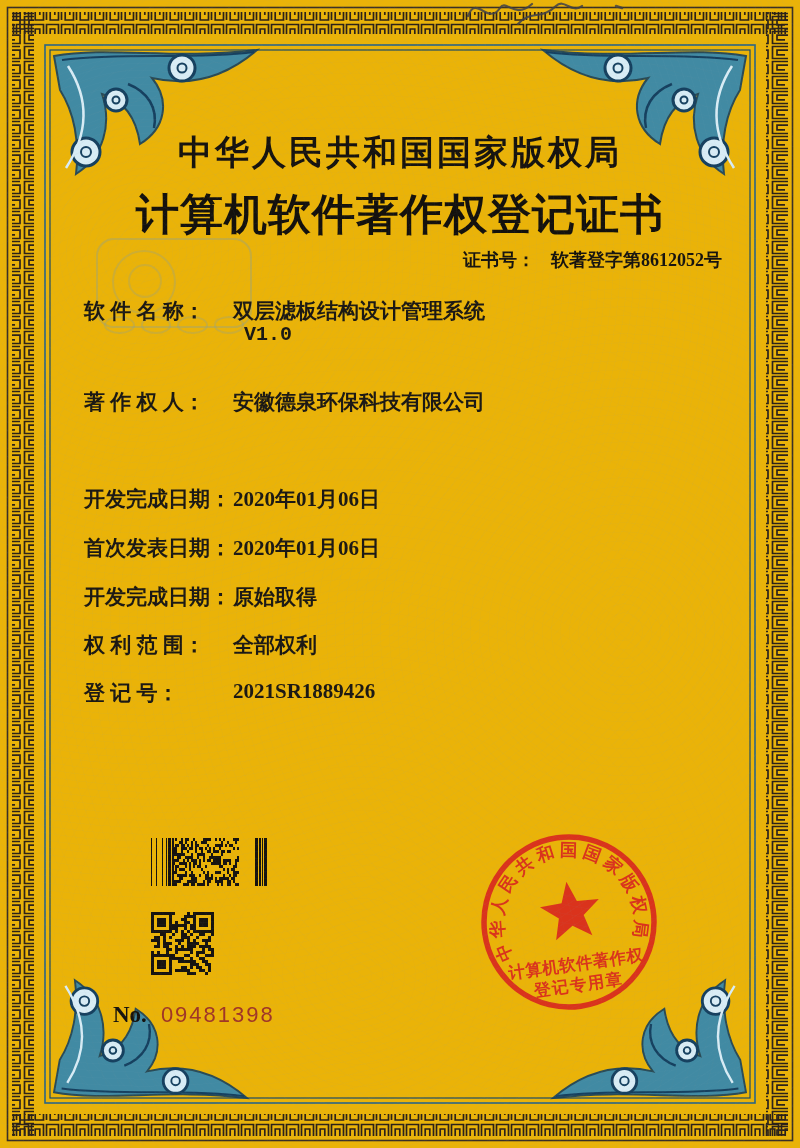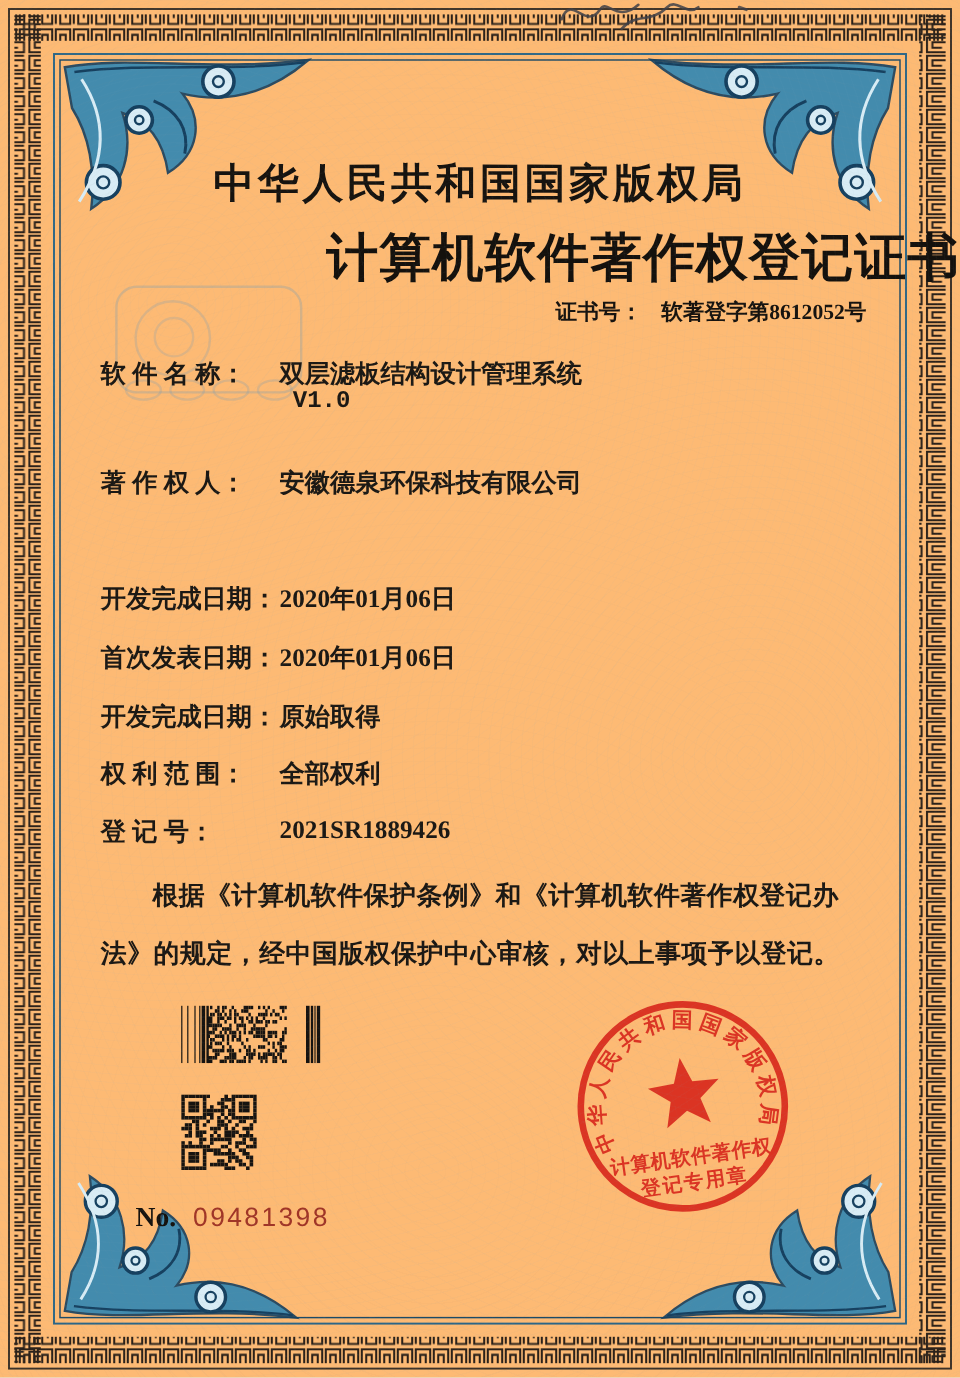--- a/index.html
+++ b/index.html
@@ -1,35 +1,35 @@
 <!DOCTYPE html>
 <html><head>
 <meta charset="utf-8">
 <style>
   html,body{margin:0;padding:0;background:#e8e6e2;}
   .page{
     position:relative;width:800px;height:1148px;margin:0 auto;overflow:hidden;
-    background:#fdba74;
+    background:#eab308;
     font-family:"Liberation Serif","DejaVu Serif",serif;
     color:#1d1a16;
   }
   .texture{
     position:absolute;inset:0;pointer-events:none;opacity:.55;
     background:
       repeating-radial-gradient(circle at 18% 22%, rgba(130,160,180,.07) 0 1px, transparent 1px 7px),
       repeating-radial-gradient(circle at 78% 55%, rgba(130,160,180,.06) 0 1px, transparent 1px 9px),
       repeating-radial-gradient(circle at 45% 85%, rgba(160,150,130,.05) 0 1px, transparent 1px 11px);
   }
   .abs{position:absolute;}
   .authority{
     left:0;right:0;top:130px;text-align:center;
     font-size:34px;font-weight:700;letter-spacing:3px;color:#16130f;
   }
   .cert-title{
-    left:0;right:0;top:186px;text-align:right;
+    left:0;right:0;top:186px;text-align:center;
     font-size:43px;font-weight:900;letter-spacing:1px;color:#14110d;
   }
   .cert-no{
     top:248px;right:78px;font-size:18px;font-weight:700;color:#16130f;white-space:nowrap;margin-left:43px;
   }
   .cert-no .v{margin-left:16px;}
   .row{left:84px;font-size:21px;font-weight:700;white-space:nowrap;color:#1b1814;}
   .row .lbl{display:inline-block;}
   .row .val{position:absolute;left:149px;top:0;white-space:nowrap;}
   .row .ver{position:absolute;left:160px;top:26px;font-family:"Liberation Mono","DejaVu Sans Mono",monospace;font-weight:700;font-size:20px;}
@@ -139,21 +139,20 @@
   </div>
   <div class="abs row" style="top:631px">
     <span class="lbl">权 利 范 围：</span>
     <span class="val">全部权利</span>
   </div>
   <div class="abs row" style="top:679px">
     <span class="lbl">登   记   号：</span>
     <span class="val">2021SR1889426</span>
   </div>
 
-  <p class="abs statement">根据《计算机软件保护条例》和《计算机软件著作权登记办法》的规定，经中国版权保护中心审核，对以上事项予以登记。</p>
 
   <svg id="barcode-svg" class="abs" style="left:147px;top:838px" width="120" height="48" viewBox="0 0 120 48">
       <rect x="4" y="0" width="1" height="48" fill="#161310"></rect>
       <rect x="9" y="0" width="1" height="48" fill="#161310"></rect>
       <rect x="15" y="0" width="1" height="48" fill="#161310"></rect>
       <rect x="19" y="0" width="1" height="48" fill="#161310"></rect>
       <rect x="21" y="0" width="3" height="48" fill="#161310"></rect>
       <rect x="25" y="0" width="2" height="48" fill="#161310"></rect>
       <rect x="28" y="0" width="2" height="3" fill="#161310"></rect>
       <rect x="34" y="0" width="2" height="3" fill="#161310"></rect>

